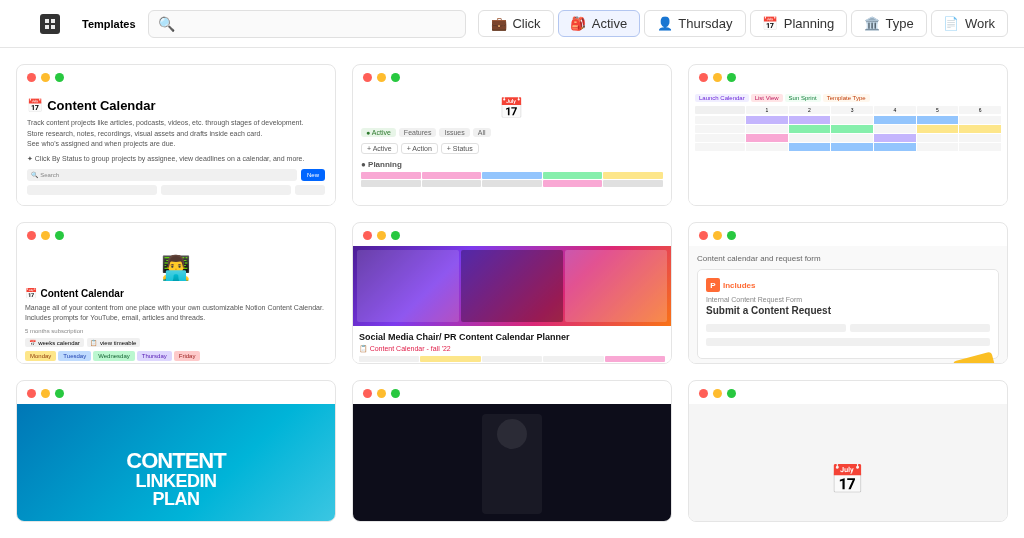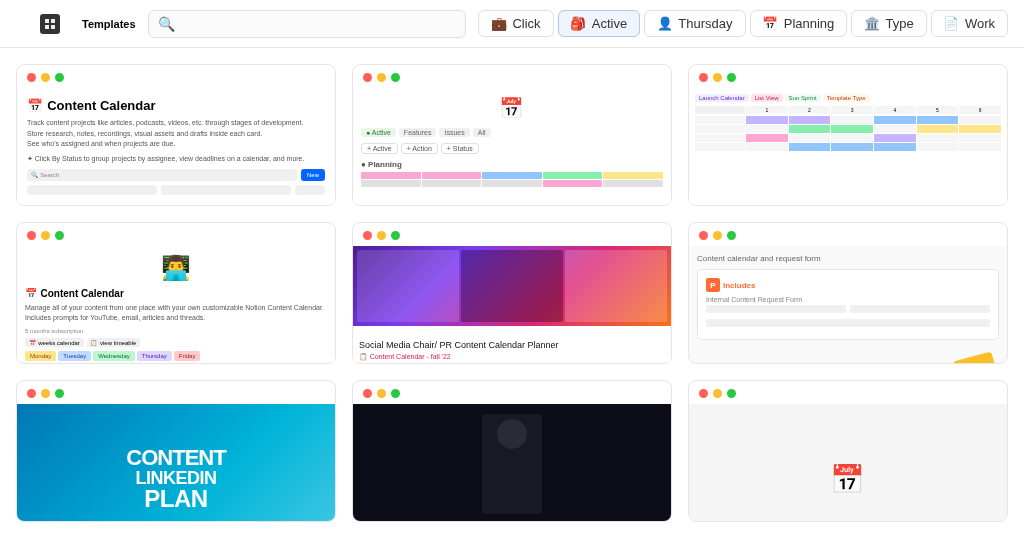--- a/index.html
+++ b/index.html
@@ -282,21 +282,21 @@
       <div class="tl tl-yellow"></div>
       <div class="tl tl-green"></div>
     </div>
     <div class="card-thumbnail" style="height:150px; display:block; padding:0; overflow:hidden;">
       <div style="background: linear-gradient(135deg, #4c1d95 0%, #7c3aed 30%, #db2777 65%, #f97316 100%); height:80px; display:grid; grid-template-columns:repeat(3,1fr); gap:2px; padding:4px;">
         <div style="background:rgba(255,255,255,0.15); border-radius:2px;"></div>
         <div style="background:rgba(0,0,0,0.3); border-radius:2px;"></div>
         <div style="background:rgba(255,255,255,0.2); border-radius:2px;"></div>
       </div>
       <div style="background:#fff; padding:6px; height:70px; overflow:hidden;">
-        <div style="font-size:9px; font-weight:400; color:#111; margin-bottom:3px;margin-top:8px;">Social Media Chair/ PR Content Calendar Planner</div>
+        <div style="font-size:9px; font-weight:700; color:#111; margin-bottom:3px;">Social Media Chair/ PR Content Calendar Planner</div>
         <div style="font-size:7px; color:#e11d48; margin-bottom:3px;">📋 Content Calendar - fall '22</div>
         <div style="display:grid; grid-template-columns:repeat(5,1fr); gap:1px;">
           <div style="height:6px; background:#f0f0f0; border-radius:1px;"></div>
           <div style="height:6px; background:#fde68a; border-radius:1px;"></div>
           <div style="height:6px; background:#f0f0f0; border-radius:1px;"></div>
           <div style="height:6px; background:#f0f0f0; border-radius:1px;"></div>
           <div style="height:6px; background:#f9a8d4; border-radius:1px;"></div>
           <div style="height:6px; background:#f0f0f0; border-radius:1px;"></div>
           <div style="height:6px; background:#f0f0f0; border-radius:1px;"></div>
           <div style="height:6px; background:#86efac; border-radius:1px;"></div>
@@ -316,20 +316,21 @@
     </div>
     <div class="card-thumbnail" style="height:150px; display:block; padding:0;">
       <div style="background:#f9f9f9; height:100%; padding:8px; position:relative; overflow:hidden;">
         <div style="font-size:8px; color:#666; margin-bottom:6px;">Content calendar and request form</div>
         <div style="background:white; border-radius:5px; padding:8px; border:1px solid #e5e5e5;">
           <div style="display:flex; align-items:center; gap:3px; margin-bottom:4px;">
             <div style="width:14px; height:14px; background:#ff6b35; border-radius:2px; display:flex; align-items:center; justify-content:center; font-size:8px; color:white; font-weight:700;">P</div>
             <span style="font-size:8px; color:#ff6b35; font-weight:600;">Includes</span>
           </div>
           <div style="font-size:7px; color:#888; margin-bottom:2px;">Internal Content Request Form</div>
+          <div style="font-size:10px; font-weight:700; color:#333; margin-bottom:8px;">Submit a Content Request</div>
           <div style="display:flex; gap:4px; margin-bottom:6px;">
             <div style="height:8px; background:#f0f0f0; border-radius:2px; flex:1;"></div>
             <div style="height:8px; background:#f0f0f0; border-radius:2px; flex:1;"></div>
           </div>
           <div style="height:8px; background:#f0f0f0; border-radius:2px; margin-bottom:4px;"></div>
         </div>
 
         <div style="position:absolute; bottom:-5px; right:-5px; width:60px; height:50px; overflow:hidden;">
           <div style="width:40px; height:40px; background:#fbbf24; border-radius:4px; position:absolute; bottom:5px; right:15px; transform:rotate(-15deg);"></div>
 
@@ -343,21 +344,21 @@
     <div class="traffic-lights">
       <div class="tl tl-red"></div>
       <div class="tl tl-yellow"></div>
       <div class="tl tl-green"></div>
     </div>
     <div class="card-thumbnail" style="height:150px; display:block; padding:0; overflow:hidden;">
       <div style="background:linear-gradient(135deg, #0077b6 0%, #00b4d8 60%, #48cae4 100%); height:100%; display:flex; align-items:center; justify-content:center; padding:12px;">
         <div style="text-align:center; color:white;">
           <div style="font-size:22px; font-weight:900; line-height:1.0; letter-spacing:-1px;">CONTENT</div>
           <div style="font-size:18px; font-weight:900; line-height:1.0; letter-spacing:-0.5px;">LINKEDIN</div>
-          <div style="font-size:24px; font-weight:900; line-height:1.0; letter-spacing:-0.5px;">PLAN</div>
+          <div style="font-size:18px; font-weight:900; line-height:1.0; letter-spacing:-0.5px;">PLAN</div>
         </div>
       </div>
     </div>
 
   </div>
 
   <div class="card">
     <div class="traffic-lights">
       <div class="tl tl-red"></div>
       <div class="tl tl-yellow"></div>

